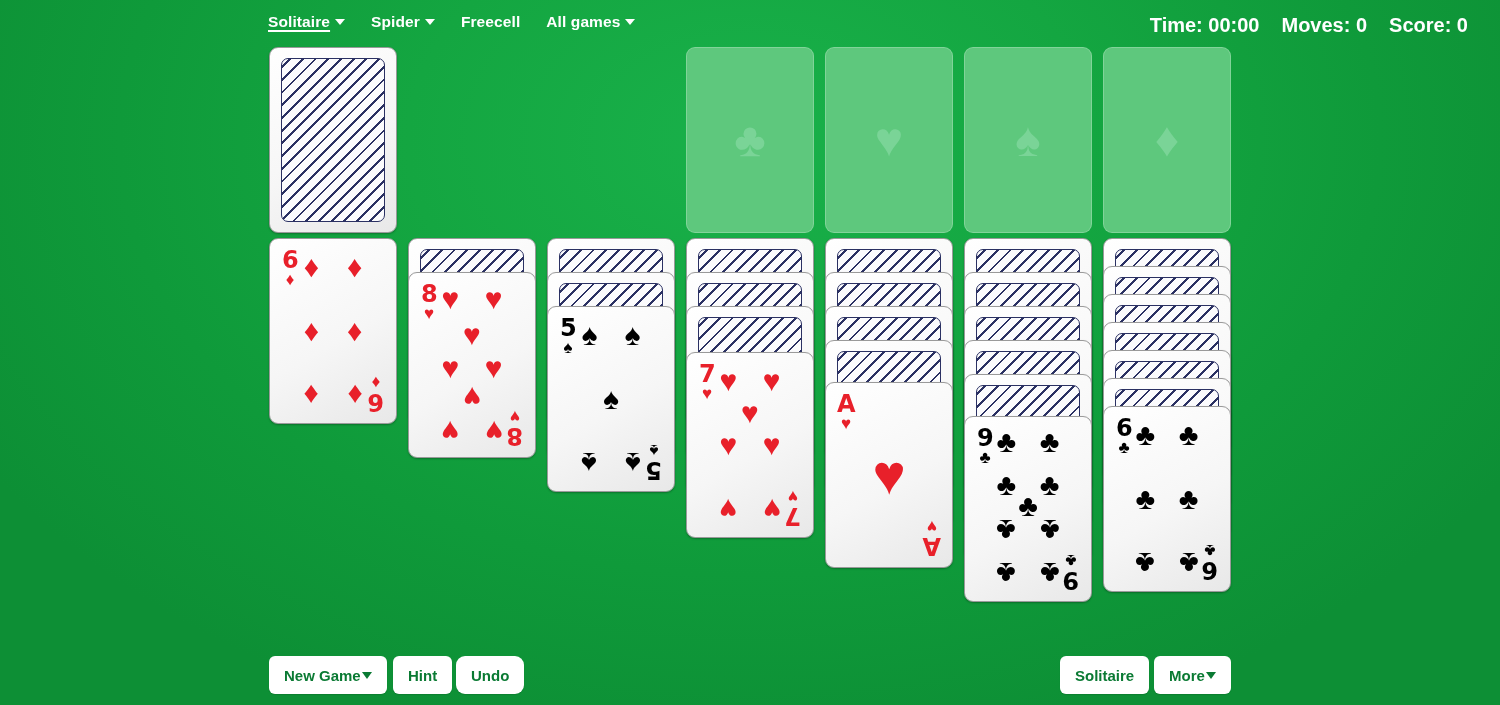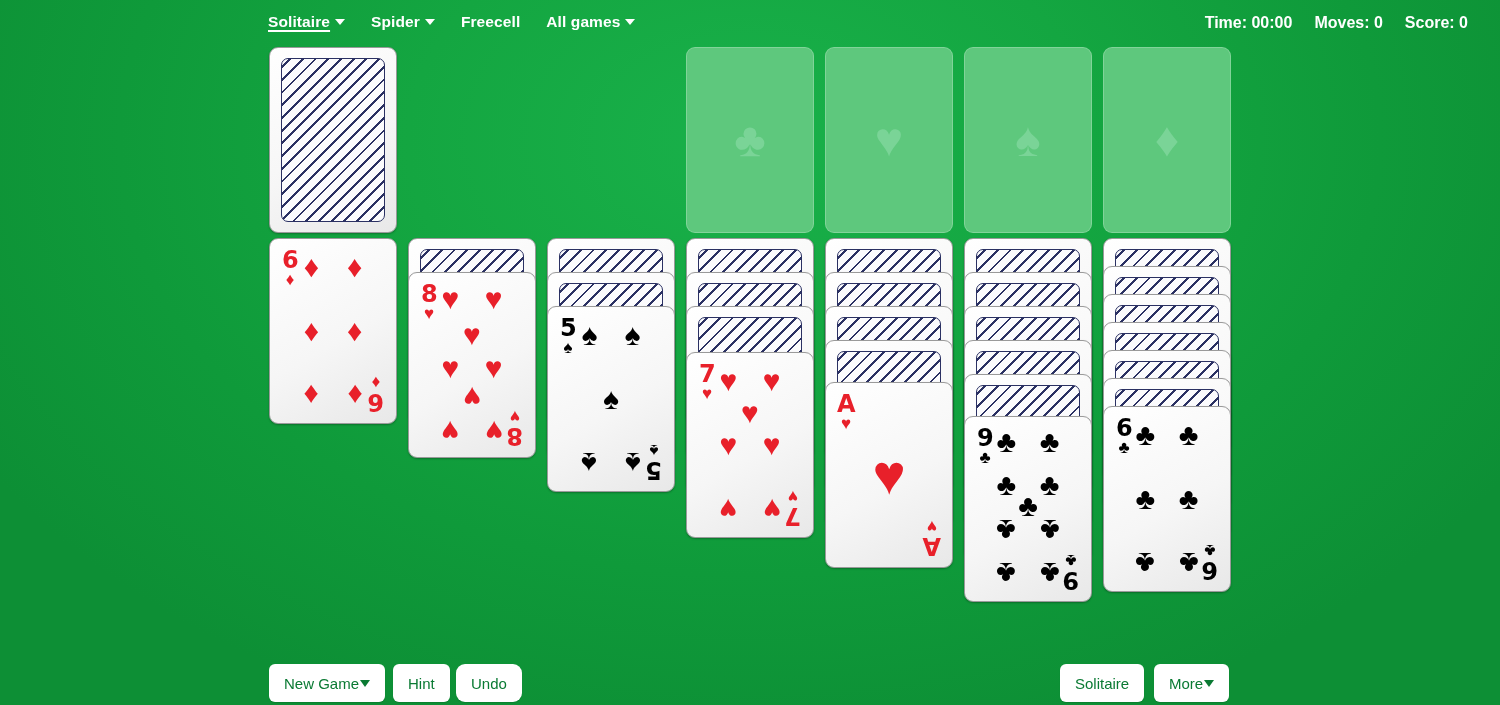--- a/index.html
+++ b/index.html
@@ -55,21 +55,21 @@
     position: relative;
     top: -2px;
   }
   .status {
     position: absolute;
     right: 32px;
     top: 14px;
     display: flex;
     gap: 22px;
     color: #ffffff;
-    font-size: 16px;
+    font-size: 20px;
     font-weight: bold;
     white-space: nowrap;
   }
 
   
   .board { position: absolute; left: 0; top: 0; width: 1500px; height: 705px; }
 
   .slot, .card {
     position: absolute;
     width: 128px;
@@ -156,28 +156,28 @@
   .pip.big { font-size: 56px; }
   .pip.flip { transform: translate(-50%,-50%) rotate(180deg); }
 
   .red  { color: #e8202a; }
   .black{ color: #000000; }
 
   
   .toolbar { position: absolute; left: 0; top: 648px; width: 1500px; height: 40px; }
   .btn {
     position: absolute;
-    top: 16px;
+    top: 8px;
     height: 38px;
     box-sizing: border-box;
     background: #ffffff;
     border-radius: 6px;
     color: #0a7a33;
     font-size: 15px;
-    font-weight: normal;
+    font-weight: bold;
     display: inline-flex;
     align-items: center;
     justify-content: center;
     padding: 0 15px;
     gap: 1px;
     cursor: pointer;
     white-space: nowrap;
     box-shadow: 0 1px 1px rgba(0,0,0,0.12);
   }
   .btn .caret-g {

